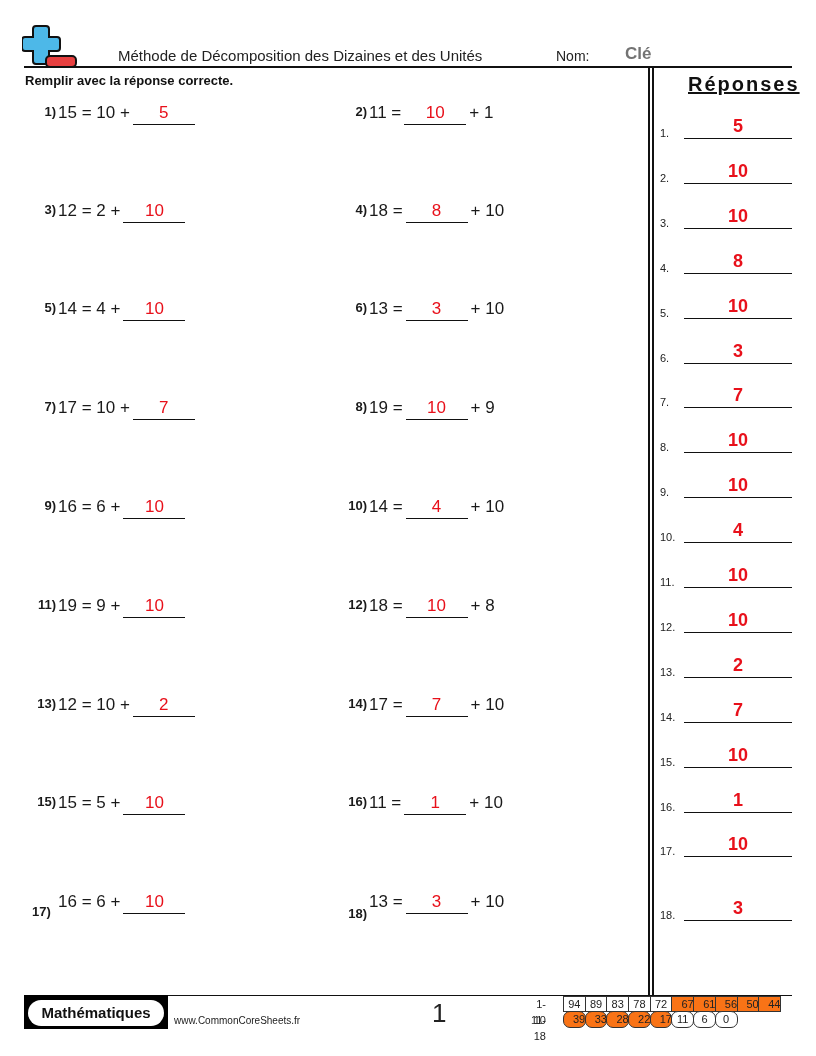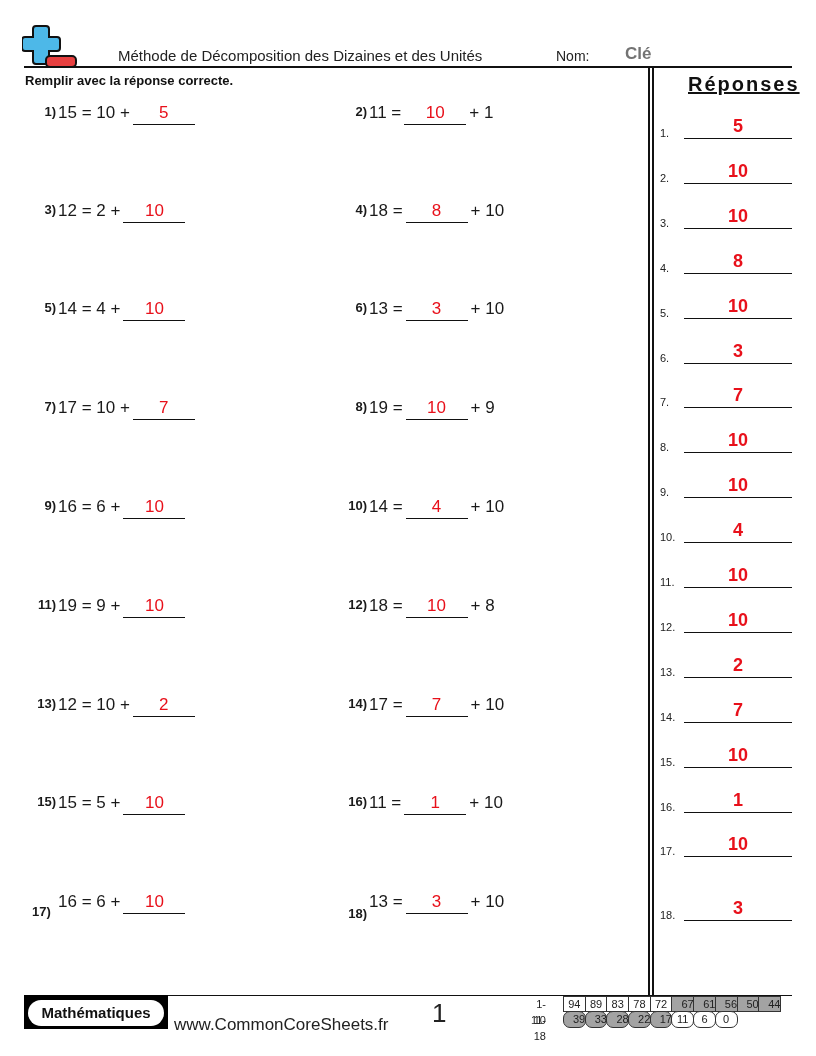--- a/index.html
+++ b/index.html
@@ -27,29 +27,29 @@
   .blank { display: inline-block; width: 62px; border-bottom: 1px solid #111; text-align: center; color: #e8101a; height: 22px; margin: 0 3px; }
 
   .ans-row { position: absolute; left: 660px; width: 132px; height: 30px; }
   .ans-num { position: absolute; left: 0; bottom: 0; font-size: 11px; color: #222; }
   .ans-line { position: absolute; left: 24px; right: 0; bottom: 0; border-bottom: 1px solid #111; text-align: center; }
   .ans-val { position: absolute; left: 24px; right: 0; bottom: 2px; text-align: center; font-size: 18px; font-weight: bold; color: #e8101a; }
 
   .foot-rule { position: absolute; left: 24px; top: 995px; width: 768px; height: 1px; background: #111; }
   .brand-box { position: absolute; left: 24px; top: 995px; width: 144px; height: 34px; background: #000; }
   .brand-pill { position: absolute; left: 28px; top: 1000px; width: 136px; height: 26px; background: #fff; border-radius: 13px; font-size: 15px; font-weight: bold; color: #111; text-align: center; line-height: 26px; }
-  .site { position: absolute; left: 174px; top: 1015px; font-size: 17px; color: #222; }
+  .site { position: absolute; left: 174px; top: 1015px; font-size: 10px; color: #222; }
   .page-num { position: absolute; left: 432px; top: 998px; font-size: 26px; color: #222; }
 
   .score-grid { position: absolute; left: 528px; top: 996px; font-size: 11px; }
   .score-row { display: flex; height: 16px; }
   .score-label { width: 36px; text-align: right; padding-right: 18px; line-height: 16px; color: #222; }
   .score-cell { width: 22.7px; height: 16px; border: 1px solid #333; margin-left: -1px; margin-top: 0; text-align: center; line-height: 14px; color: #222; background: #fff; }
   .score-row + .score-row .score-cell { margin-top: -1px; height: 17px; border-radius: 7px; }
-  .score-cell.hl { background: #a3a3a3; padding-left: 9px; }
+  .score-cell.hl { background: #f97316; padding-left: 9px; }
 </style>
 </head>
 <body>
 
 <svg class="logo" viewBox="0 0 56 44">
   <path d="M14 2 h10 a3 3 0 0 1 3 3 v8 h8 a3 3 0 0 1 3 3 v8 a3 3 0 0 1 -3 3 h-8 v10 a3 3 0 0 1 -3 3 h-10 a3 3 0 0 1 -3 -3 v-10 h-8 a3 3 0 0 1 -3 -3 v-8 a3 3 0 0 1 3 -3 h8 v-8 a3 3 0 0 1 3 -3 z" fill="#4db8e8" stroke="#111" stroke-width="2"></path>
   <rect x="24" y="32" width="30" height="11" rx="4" fill="#e84040" stroke="#111" stroke-width="2"></rect>
 </svg>
 
 <div class="title">Méthode de Décomposition des Dizaines et des Unités</div>

